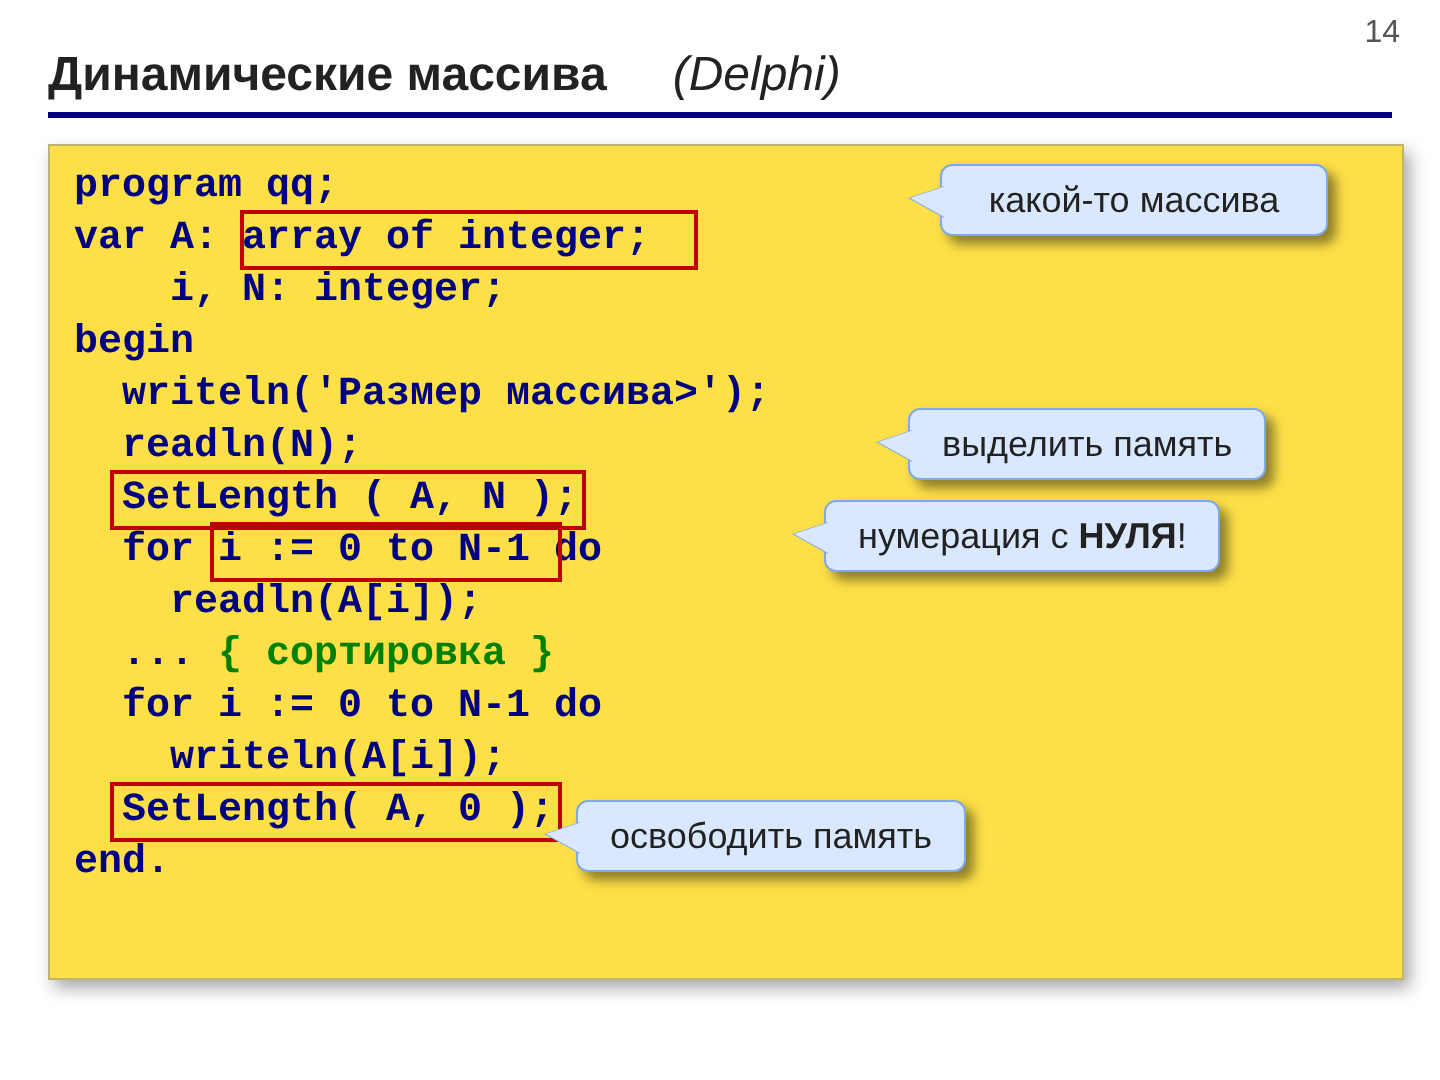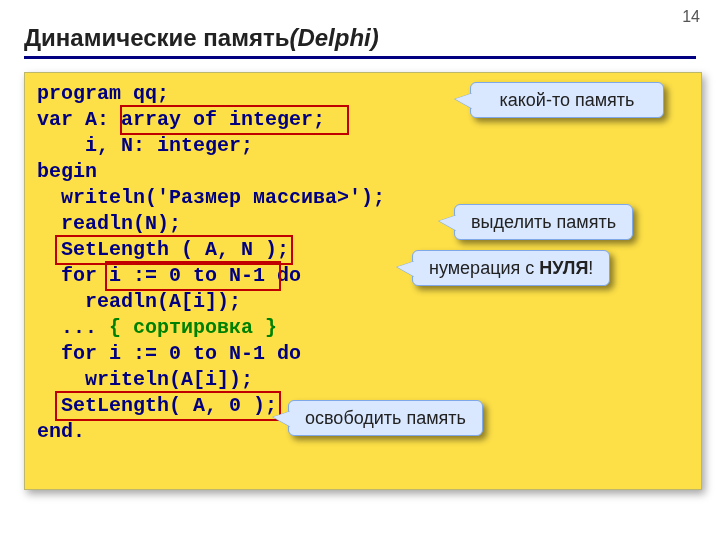--- a/index.html
+++ b/index.html
@@ -26,21 +26,22 @@
     left: 24px;
     right: 24px;
     border-bottom: 3px solid #000080;
     padding-bottom: 4px;
     font-size: 24px;
     font-weight: bold;
     color: #222;
   }
   .title .ital {
     font-style: italic;
-    font-weight: bold;
+    font-weight: normal;
+    margin-left: 33px;
   }
   .codebox {
     position: absolute;
     top: 72px;
     left: 24px;
     width: 652px;
     height: 400px;
     background: #fde047;
     border: 1px solid #bdb76b;
     box-shadow: 3px 4px 8px rgba(0,0,0,0.35);
@@ -90,21 +91,21 @@
     filter: drop-shadow(-1px 0 0 #7fa8e8);
   }
   b.strong { font-weight: bold; }
 </style>
 </head>
 <body>
 
 <div class="page-num">14</div>
 
 <div class="title">
-  <span>Динамические память</span><span class="ital">(Delphi)</span>
+  <span>Динамические массива</span><span class="ital">(Delphi)</span>
 </div>
 
 <div class="codebox">
   <div class="code"><span>program qq;</span>
 <span>var A: </span><span>array of integer;</span>
 <span>    i, N: integer;</span>
 <span>begin</span>
 <span>  writeln('Размер массива&gt;');</span>
 <span>  readln(N);</span>
 <span>  SetLength ( A, N );</span>
@@ -116,21 +117,21 @@
 <span>  SetLength( A, 0 );</span>
 <span>end.</span></div>
 
   <div class="hl" style="left:95px; top:32px; width:225px; height:26px;"></div>
   <div class="hl" style="left:30px; top:162px; width:234px; height:26px;"></div>
   <div class="hl" style="left:80px; top:188px; width:172px; height:26px;"></div>
   <div class="hl" style="left:30px; top:318px; width:222px; height:26px;"></div>
 </div>
 
 <div class="callout" style="left:470px; top:82px; width:160px;">
-  <span>какой-то память</span><br>
+  <span>какой-то массива</span><br>
   <div class="tail tail-left"></div>
 </div>
 
 <div class="callout" style="left:454px; top:204px;">
   <span>выделить память</span>
   <div class="tail tail-left"></div>
 </div>
 
 <div class="callout" style="left:412px; top:250px;text-align:center;">
   <span>нумерация с </span><b class="strong">НУЛЯ</b><span>!</span>

